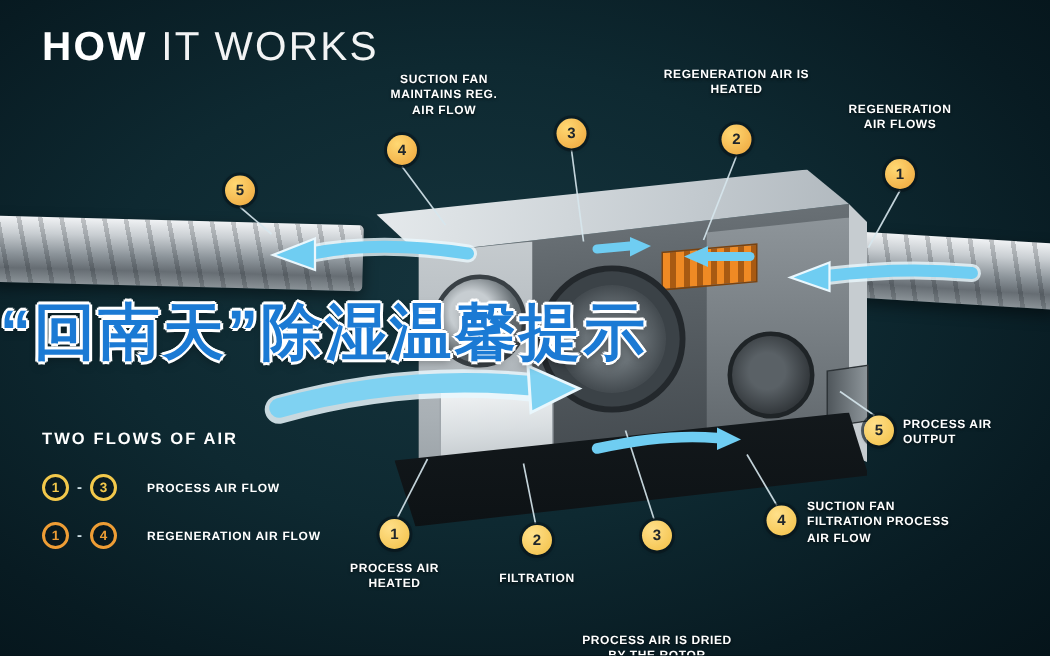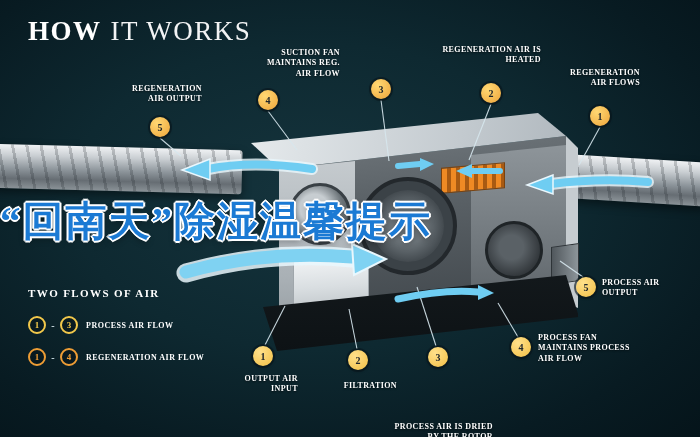--- a/index.html
+++ b/index.html
@@ -1,18 +1,18 @@
 <!DOCTYPE html>
 <html><head>
 <meta charset="utf-8">
 <style>
   html,body{margin:0;padding:0;background:#05141a;}
   .stage{
     position:relative;width:700px;height:437px;overflow:hidden;
-    font-family:Liberation Serif, serif;
+    font-family:Liberation Sans, sans-serif;
     background:radial-gradient(ellipse at 45% 45%, #15343d 0%, #0e2931 45%, #081b22 78%, #05141a 100%);
   }
   
   .title{position:absolute;left:28px;top:16px;color:#fff;font-size:27px;letter-spacing:1.5px;white-space:nowrap;}
   .title .b{font-weight:800;}
   .title .l{font-weight:300;margin-left:9px;opacity:.95;}
   
   .duct{position:absolute;height:44px;border-radius:3px;
     background:linear-gradient(180deg,#f0f2f4 0%,#c9ced2 25%,#8d959b 55%,#666d73 78%,#8a9297 100%);
     box-shadow:0 4px 10px rgba(0,0,0,.45);}
@@ -44,41 +44,41 @@
   .m-drawer{left:60px;top:150px;width:74px;height:54px;transform:skewY(-4deg);
     background:linear-gradient(180deg,#f4f6f7,#d9dee1 60%,#c2c8cc);border:1px solid #9fa6ab;}
   .m-base{inset:0;clip-path:polygon(30px 204px,333px 172px,346px 214px,44px 248px);
     background:linear-gradient(180deg,#20262a,#0d1215);}
   .m-top{inset:0;clip-path:polygon(18px 40px,305px 10px,333px 33px,46px 66px);
     background:linear-gradient(100deg,#e9edef 0%,#c3cacf 60%,#a9b1b7 100%);}
   
   .overlay{position:absolute;left:0;top:0;z-index:5;pointer-events:none;}
   
   .callout-label{position:absolute;z-index:6;color:#fff;font-size:8px;font-weight:700;
-    letter-spacing:.4px;line-height:1.3;text-align:right;text-shadow:0 1px 2px rgba(0,0,0,.6);}
+    letter-spacing:.4px;line-height:1.3;text-align:center;text-shadow:0 1px 2px rgba(0,0,0,.6);}
   .left-align{text-align:left;}
   .badge{position:absolute;z-index:6;width:20px;height:20px;border-radius:50%;
     display:flex;align-items:center;justify-content:center;
     font-size:10px;font-weight:700;color:#20262b;
     box-shadow:0 0 0 2px rgba(8,22,28,.6),0 1px 3px rgba(0,0,0,.5);}
   .badge.regen{background:radial-gradient(circle at 35% 30%,#ffd873,#eda43a);}
   .badge.process{background:radial-gradient(circle at 35% 30%,#ffe08a,#f2bf45);}
   
   .legend-heading{position:absolute;left:28px;top:287px;z-index:6;color:#fff;
     font-size:11px;font-weight:700;letter-spacing:1.4px;}
   .legend-row{position:absolute;left:28px;z-index:6;display:flex;align-items:center;height:18px;}
   .legend-row.r1{top:316px;}
   .legend-row.r2{top:348px;}
   .legend-badge{width:14px;height:14px;border-radius:50%;border:2px solid;
     display:inline-flex;align-items:center;justify-content:center;
     font-size:9px;font-weight:700;background:rgba(7,20,26,.55);}
   .r1 .legend-badge{border-color:#f2c84b;color:#f2c84b;}
   .r2 .legend-badge{border-color:#ee9d35;color:#ee9d35;}
   .legend-sep{width:14px;text-align:center;color:#cfe0e6;font-size:10px;font-weight:700;}
-  .legend-label{margin-left:8px;color:#fff;font-size:8px;font-weight:700;letter-spacing:.5px;}
+  .legend-label{margin-left:20px;color:#fff;font-size:8px;font-weight:700;letter-spacing:.5px;}
   
   .watermark{position:absolute;left:0;top:194px;width:700px;z-index:9;text-align:left;
     font-size:41px;font-weight:700;letter-spacing:2px;color:#1b7ad4;
     text-shadow:-2px 0 0 #fff,2px 0 0 #fff,0 -2px 0 #fff,0 2px 0 #fff,
       -1px -1px 0 #fff,1px 1px 0 #fff,-1px 1px 0 #fff,1px -1px 0 #fff,0 3px 6px rgba(0,0,0,.35);}
 </style>
 </head>
 <body>
 
 <div class="stage">
@@ -132,48 +132,47 @@
     <g>
       <polygon points="352,244 386,259 354,275" fill="#7fd2f2" stroke="#e9f7fd" stroke-width="2"></polygon>
       <polygon points="210,159 182,170 210,180" fill="#6fcdf2" stroke="#eaf7fd" stroke-width="1.5"></polygon>
       <polygon points="553,175 527,185 553,194" fill="#6fcdf2" stroke="#eaf7fd" stroke-width="1.5"></polygon>
       <polygon points="472,164 456,171 472,178" fill="#6fcdf2"></polygon>
       <polygon points="478,285 494,293 478,300" fill="#6fcdf2"></polygon>
       <polygon points="420,158 434,164 420,171" fill="#6fcdf2"></polygon>
     </g>
   </svg>
 
-  <div class="callout-label" style="left:122px;top:84px;width:80px;">REGENERATION AIR OUTPUT</div>
   <div class="badge regen" style="left:150px;top:117px;">5</div>
 
   <div class="callout-label" style="left:252px;top:48px;width:88px;">SUCTION FAN MAINTAINS REG. AIR FLOW</div>
   <div class="badge regen" style="left:258px;top:90px;">4</div>
 
   <div class="badge regen" style="left:371px;top:79px;">3</div>
 
   <div class="callout-label" style="left:441px;top:45px;width:100px;">REGENERATION AIR IS HEATED</div>
   <div class="badge regen" style="left:481px;top:83px;">2</div>
 
   <div class="callout-label" style="left:560px;top:68px;width:80px;">REGENERATION AIR FLOWS</div>
   <div class="badge regen" style="left:590px;top:106px;">1</div>
 
   <div class="badge process" style="left:576px;top:277px;">5</div>
   <div class="callout-label left-align" style="left:602px;top:278px;width:80px;">PROCESS AIR OUTPUT</div>
 
   <div class="badge process" style="left:511px;top:337px;">4</div>
-  <div class="callout-label left-align" style="left:538px;top:333px;width:104px;">PROCESS FAN MAINTAINS PROCESS AIR FLOW</div>
+  <div class="callout-label left-align" style="left:538px;top:333px;width:104px;">SUCTION FAN FILTRATION PROCESS AIR FLOW</div>
 
   <div class="badge process" style="left:428px;top:347px;">3</div>
   <div class="callout-label" style="left:383px;top:377px;width:110px;margin-top:45px;">PROCESS AIR IS DRIED BY THE ROTOR</div>
 
   <div class="badge process" style="left:348px;top:350px;">2</div>
   <div class="callout-label" style="left:319px;top:381px;width:78px;">FILTRATION</div>
 
   <div class="badge process" style="left:253px;top:346px;">1</div>
-  <div class="callout-label" style="left:228px;top:374px;width:70px;">OUTPUT AIR INPUT</div>
+  <div class="callout-label" style="left:228px;top:374px;width:70px;">PROCESS AIR HEATED</div>
 
   <div class="legend-heading">TWO FLOWS OF AIR</div>
 
   <div class="legend-row r1">
     <span class="legend-badge">1</span>
     <span class="legend-sep">-</span>
     <span class="legend-badge">3</span>
     <span class="legend-label">PROCESS AIR FLOW</span>
   </div>
 

